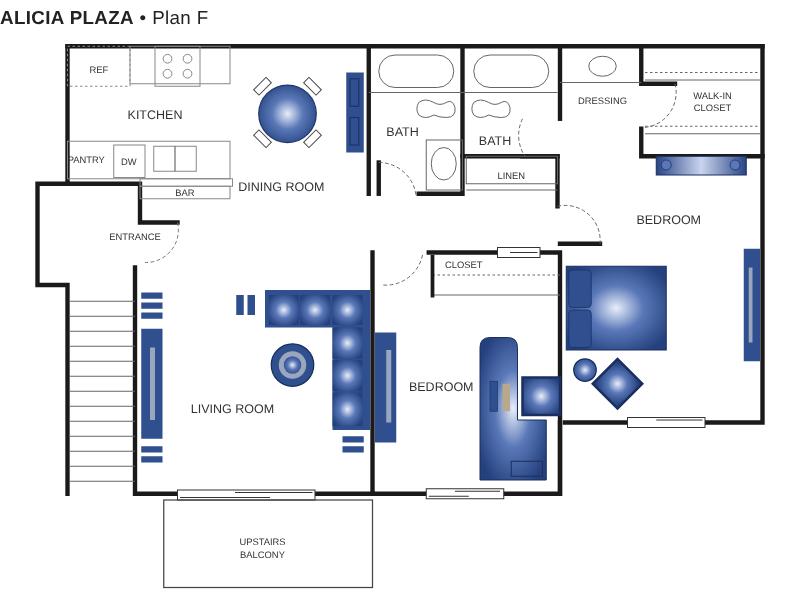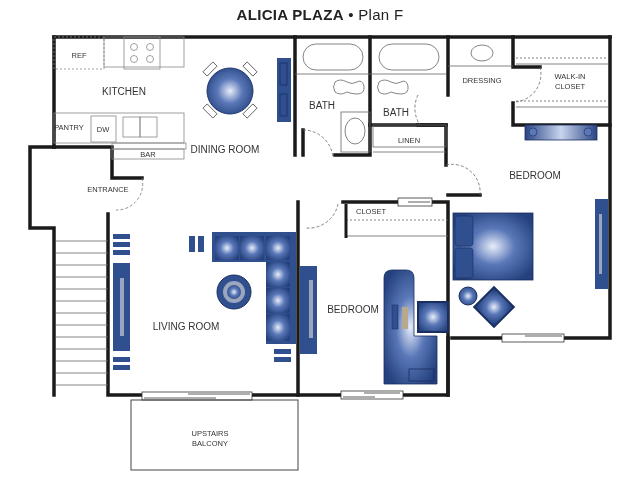--- a/index.html
+++ b/index.html
@@ -1,17 +1,17 @@
 <!DOCTYPE html>
 <html><head>
 <meta charset="utf-8">
 <style>
   html,body{margin:0;padding:0;background:#ffffff;}
   body{width:640px;height:480px;position:relative;overflow:hidden;font-family:"Liberation Sans",sans-serif;}
-  #title{position:absolute;left:0;top:6px;width:640px;text-align:center;font-size:15px;color:#222;letter-spacing:0.3px;}
+  #title{position:absolute;left:0;top:6px;width:640px;text-align:left;font-size:15px;color:#222;letter-spacing:0.3px;}
   #title .bold{font-weight:bold;}
   svg{position:absolute;left:0;top:0;}
   .lbl{font-family:"Liberation Sans",sans-serif;fill:#333;text-anchor:middle;}
   .lbl-sm{font-size:7.5px;}
   .lbl-md{font-size:10px;}
 </style>
 </head>
 <body>
 
 <div id="title">

